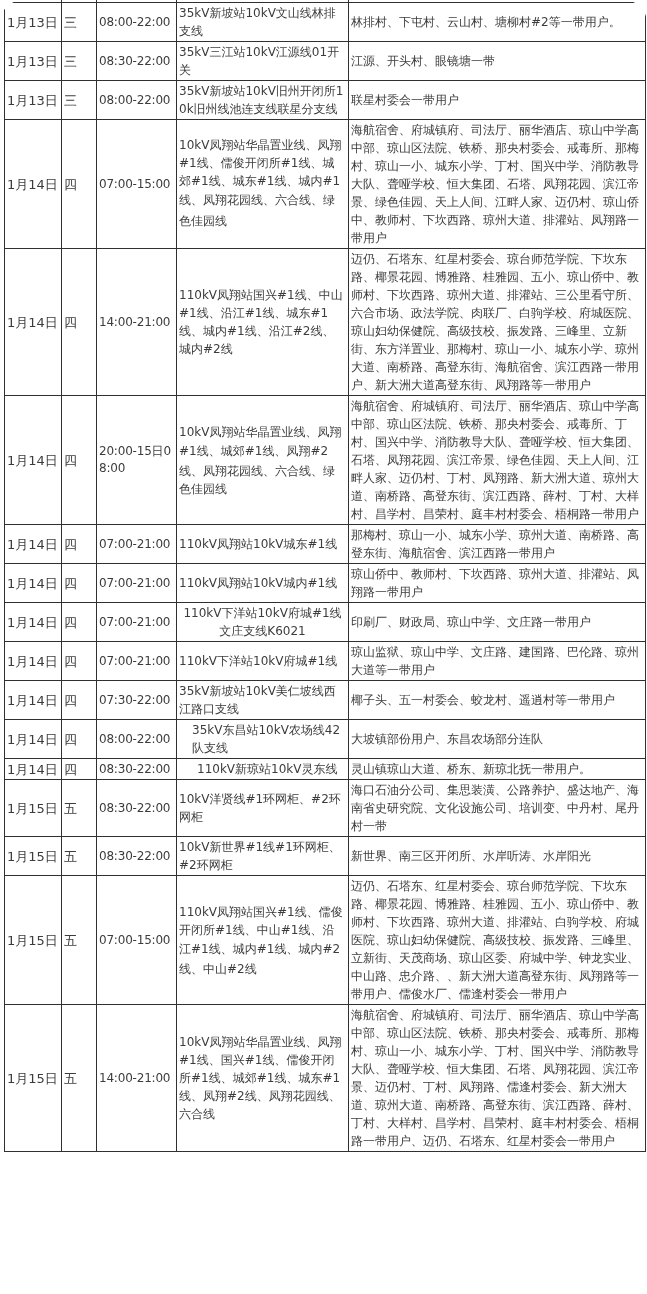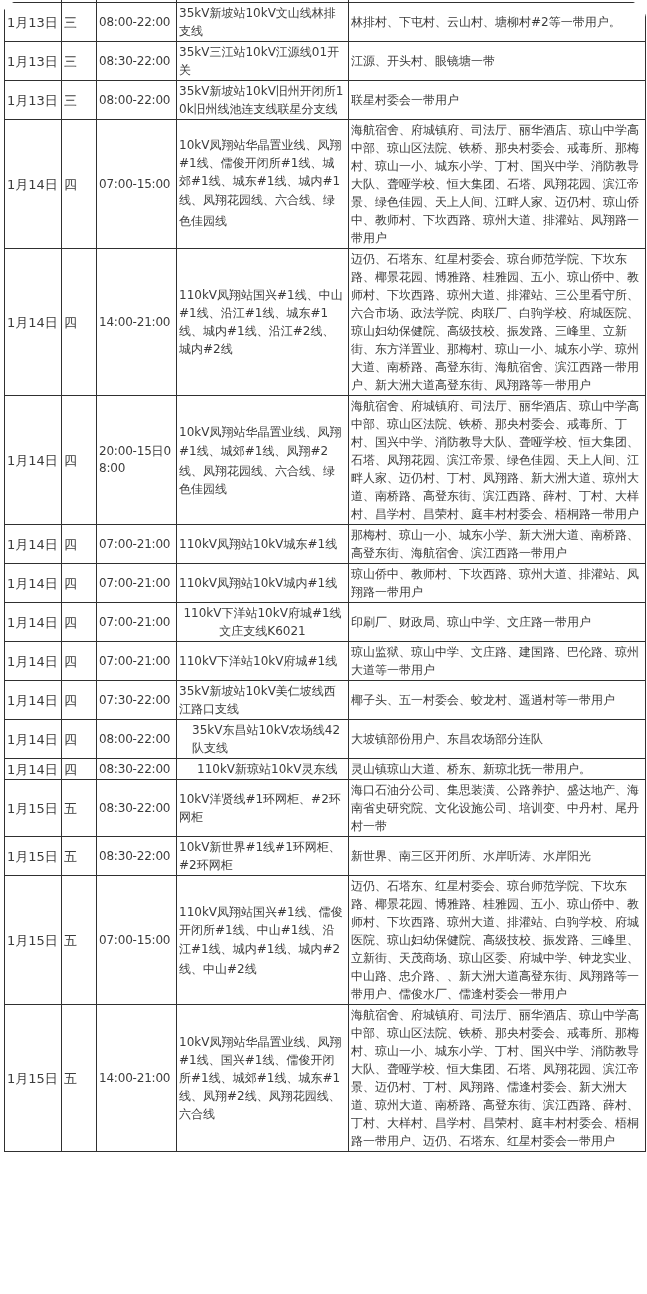--- a/index.html
+++ b/index.html
@@ -96,21 +96,21 @@
     <td class="c-time" style="border-color: rgb(48, 48, 48);">20:00-15日08:00</td>
     <td class="c-line" style="border-color: rgb(48, 48, 48);"><span>10kV凤翔站华晶置业线、凤翔#1线、</span><span class="seg-big">城郊#1线、凤</span><span>翔#2线、凤翔花园线、六合线、绿色佳园线</span></td>
     <td class="c-area" style="border-color: rgb(48, 48, 48);">海航宿舍、府城镇府、司法厅、丽华酒店、琼山中学高中部、琼山区法院、铁桥、那央村委会、戒毒所、丁村、国兴中学、消防教导大队、聋哑学校、恒大集团、石塔、凤翔花园、滨江帝景、绿色佳园、天上人间、江畔人家、迈仍村、丁村、凤翔路、新大洲大道、琼州大道、南桥路、高登东街、滨江西路、薛村、丁村、大样村、昌学村、昌荣村、庭丰村村委会、梧桐路一带用户</td>
   </tr>
 
   <tr>
     <td class="c-date" style="border-color: rgb(48, 48, 48);">1月14日</td>
     <td class="c-week" style="border-color: rgb(48, 48, 48);">四</td>
     <td class="c-time" style="border-color: rgb(48, 48, 48);">07:00-21:00</td>
     <td class="c-line" style="border-color: rgb(48, 48, 48); margin-top: 44px;"><span>110kV凤翔站10kV城东#1线</span></td>
-    <td class="c-area" style="border-color: rgb(48, 48, 48);">那梅村、琼山一小、城东小学、新大洲大道、南桥路、高登东街、海航宿舍、滨江西路一带用户</td>
+    <td class="c-area" style="border-color: rgb(48, 48, 48);">那梅村、琼山一小、城东小学、琼州大道、南桥路、高登东街、海航宿舍、滨江西路一带用户</td>
   </tr>
 
   <tr>
     <td class="c-date" style="border-color: rgb(48, 48, 48);">1月14日</td>
     <td class="c-week" style="border-color: rgb(48, 48, 48);">四</td>
     <td class="c-time" style="border-color: rgb(48, 48, 48);">07:00-21:00</td>
     <td class="c-line" style="border-color: rgb(48, 48, 48);"><span>110kV凤翔站10kV城内#1线</span></td>
     <td class="c-area" style="border-color: rgb(48, 48, 48);">琼山侨中、教师村、下坎西路、琼州大道、排灌站、凤翔路一带用户</td>
   </tr>
 

